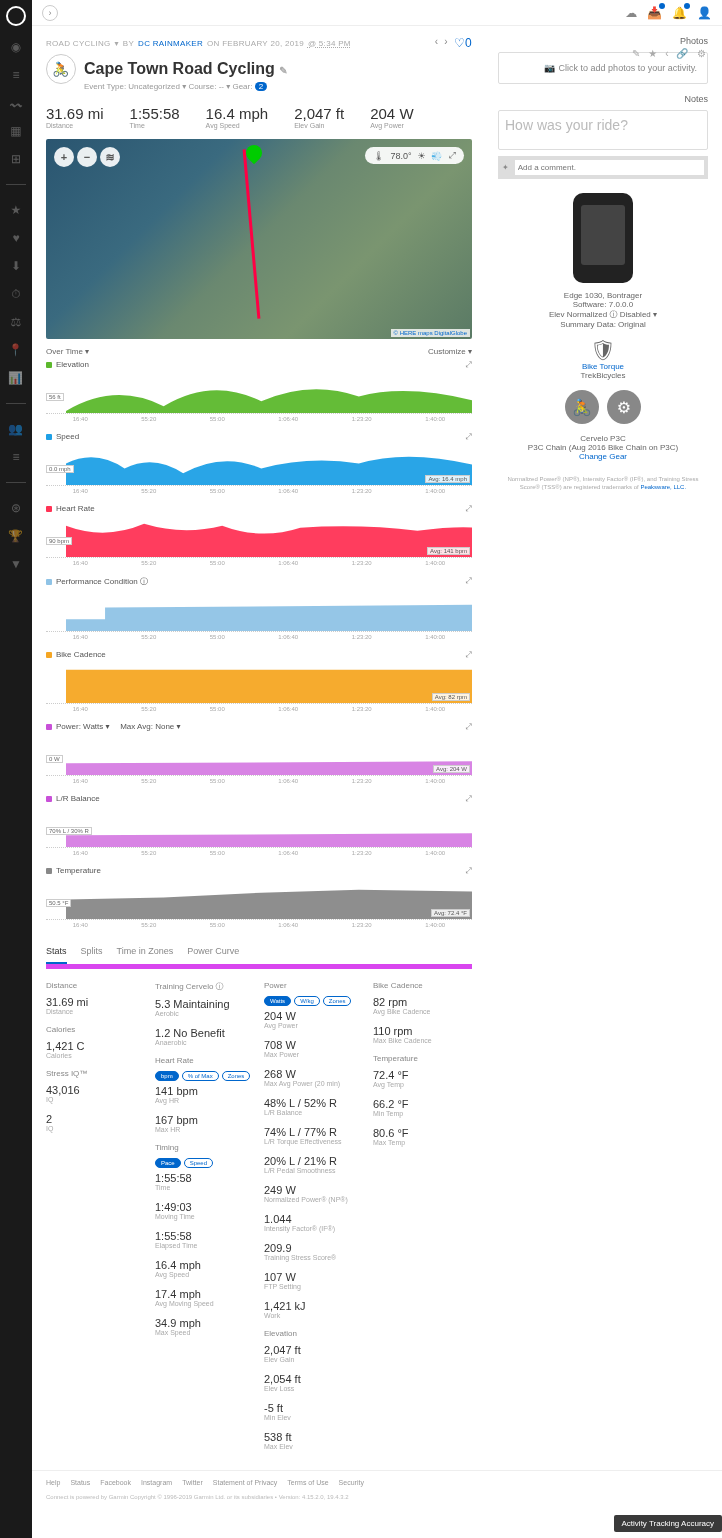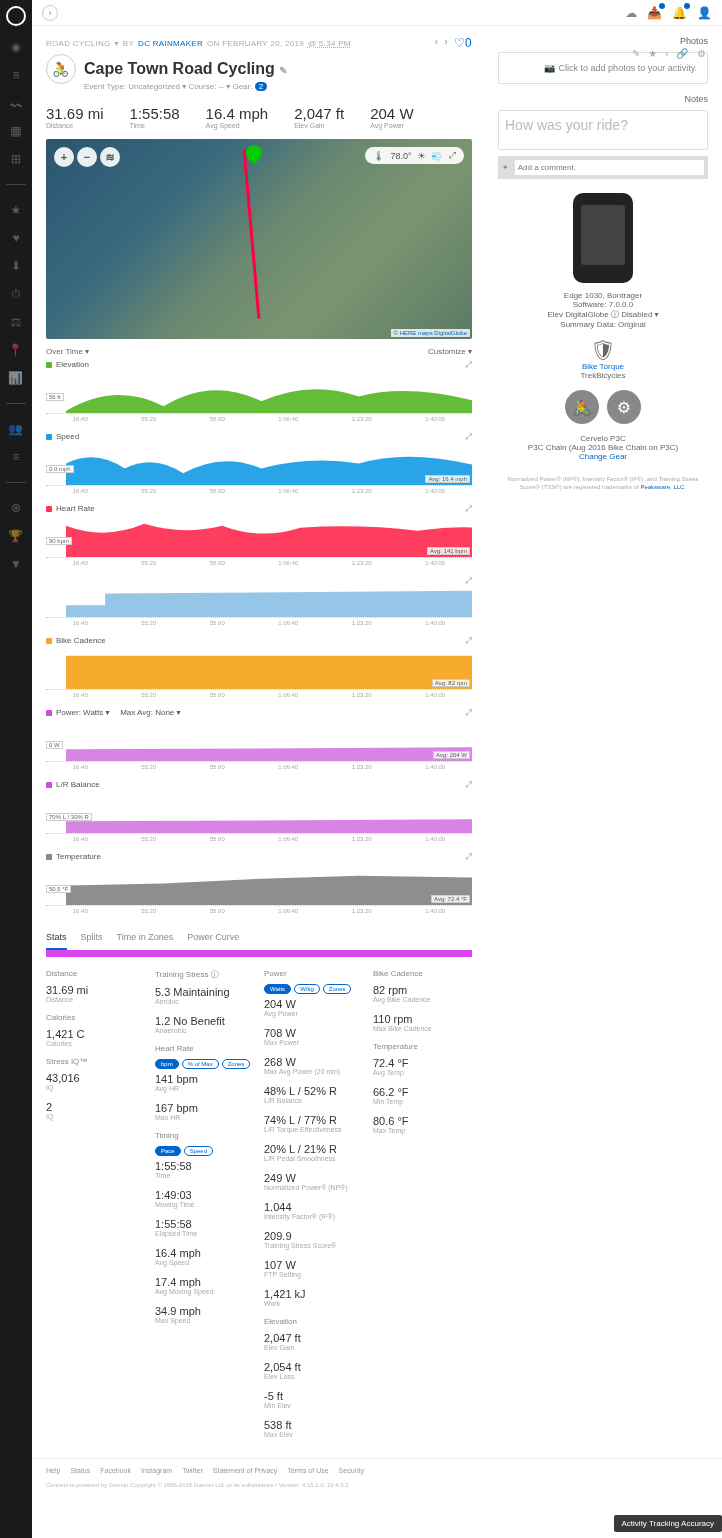--- a/index.html
+++ b/index.html
@@ -41,21 +41,21 @@
 .chart-hdr{display:flex;justify-content:space-between;font-size:8px;color:#666;margin:8px 0 4px}
 .chart{margin-bottom:10px;position:relative}
 .chart-title{font-size:8px;color:#555;display:flex;align-items:center;gap:4px;margin-bottom:3px}
 .chart-title .sq{width:6px;height:6px;border-radius:1px}
 .chart-expand{position:absolute;top:0;right:0;font-size:8px;color:#888}
 .chart-body{height:42px;border-bottom:1px dotted #ccc;position:relative;overflow:hidden}
 .chart-body .ylab{position:absolute;left:0;font-size:6px;background:#fff;border:1px solid #ccc;padding:0 2px;color:#666;z-index:2}
 .chart-body .avg{position:absolute;right:2px;bottom:2px;font-size:6px;background:rgba(255,255,255,.85);border:1px solid #ccc;padding:0 2px;color:#555}
 .chart-xaxis{display:flex;justify-content:space-around;font-size:6px;color:#aaa;margin-top:2px}
 .area{position:absolute;bottom:0;left:20px;right:0;height:100%}
-.tabs{display:flex;gap:14px;border-bottom:7px solid #d946ef;margin-top:12px;font-size:9px}
+.tabs{display:flex;gap:14px;border-bottom:5px solid #d946ef;margin-top:12px;font-size:9px}
 .tabs .tab{padding:6px 0;color:#888;cursor:pointer}
 .tabs .tab.active{color:#333;border-bottom:2px solid #06c}
 .stats-grid{display:flex;gap:10px;margin-top:12px;font-size:8px}
 .stats-col{flex:1}
 .sg-title{font-size:8px;color:#888;margin-bottom:6px}
 .sg-item{margin-bottom:10px}
 .sg-item .v{font-size:11px;color:#333}
 .sg-item .l{font-size:7px;color:#aaa}
 .pill-row{display:flex;gap:3px;margin:4px 0}
 .pill{font-size:6px;padding:1px 5px;border-radius:7px;border:1px solid #06c;color:#06c}
@@ -263,20 +263,24 @@
     <div class="chart-xaxis">
                 <span>16:40</span>
                 <span>55:20</span>
                 <span>55:00</span>
                 <span>1:06:40</span>
                 <span>1:23:20</span>
                 <span>1:40:00</span>
               </div>
   </div>
   <div class="chart">
+    <div class="chart-title">
+                <span class="sq" style="background:#8fc3e6"></span>
+                <span>Performance Condition ⓘ</span>
+              </div>
     <span class="chart-expand">⤢</span>
     <div class="chart-body">
 
       <svg class="area" viewBox="0 0 420 42" preserveAspectRatio="none">
                   <path d="M0,30 L40,30 L40,18 L420,15 L420,42 L0,42 Z" fill="#8fc3e6" opacity="0.95"></path>
                 </svg>
 
     </div>
     <div class="chart-xaxis">
                 <span>16:40</span>
@@ -397,21 +401,21 @@
               <div class="sg-item">
                 <div class="v">43,016</div>
                 <div class="l">IQ</div>
               </div>
               <div class="sg-item">
                 <div class="v">2</div>
                 <div class="l">IQ</div>
               </div>
             </div>
             <div class="stats-col">
-              <div class="sg-title">Training Stress ⓘ</div>
+              <div class="sg-title">Training Cervelo ⓘ</div>
               <div class="sg-item">
                 <div class="v">5.3 Maintaining</div>
                 <div class="l">Aerobic</div>
               </div>
               <div class="sg-item">
                 <div class="v">1.2 No Benefit</div>
                 <div class="l">Anaerobic</div>
               </div>
               <div class="sg-title">Heart Rate</div>
               <div class="pill-row">
@@ -564,21 +568,21 @@
         <div class="notes-box">How was your ride?</div>
         <div class="comment">
           <span>✦</span>
           <input placeholder="Add a comment." style="">
         </div>
 
         <div class="device">
           <div class="device-img"></div>
           <div>Edge 1030, Bontrager</div>
           <div>Software: 7.0.0.0</div>
-          <div>Elev DigitalGlobe ⓘ Disabled ▾</div>
+          <div>Elev Normalized ⓘ Disabled ▾</div>
           <div>Summary Data: Original</div>
           <br>
           <div style="font-size:20px">🛡</div>
           <a>Bike Torque</a>
           <div>TrekBicycles</div>
 
           <div class="gear-icons">
             <div class="ci">🚴</div>
             <div class="ci">⚙</div>
           </div>

